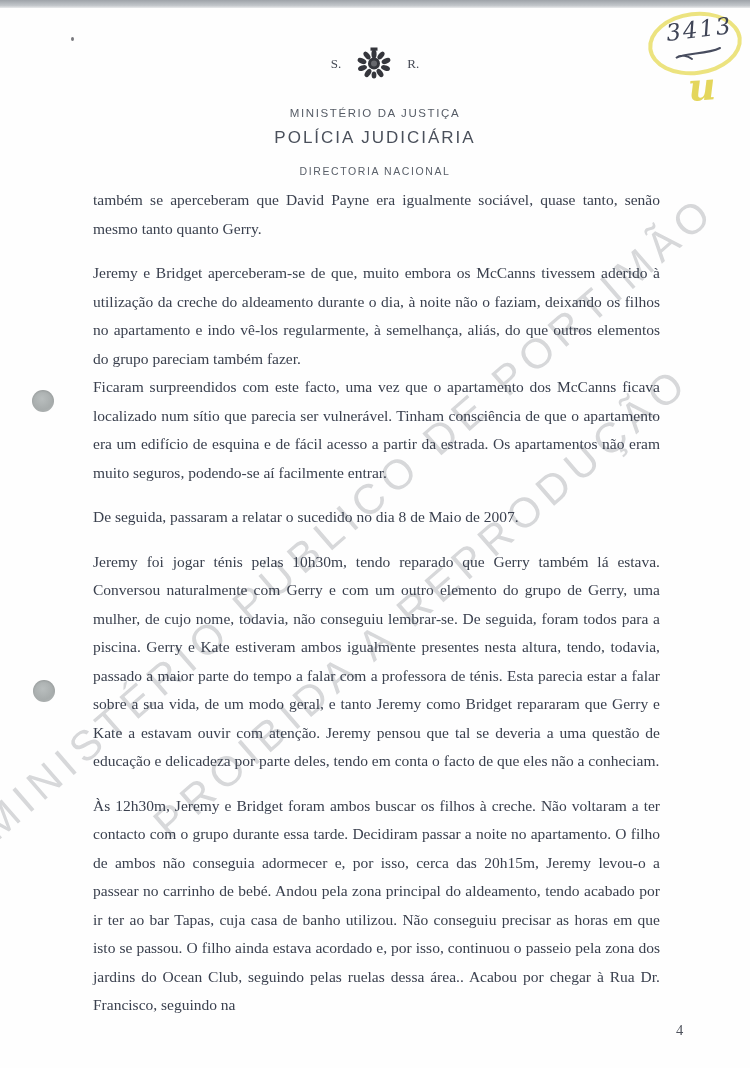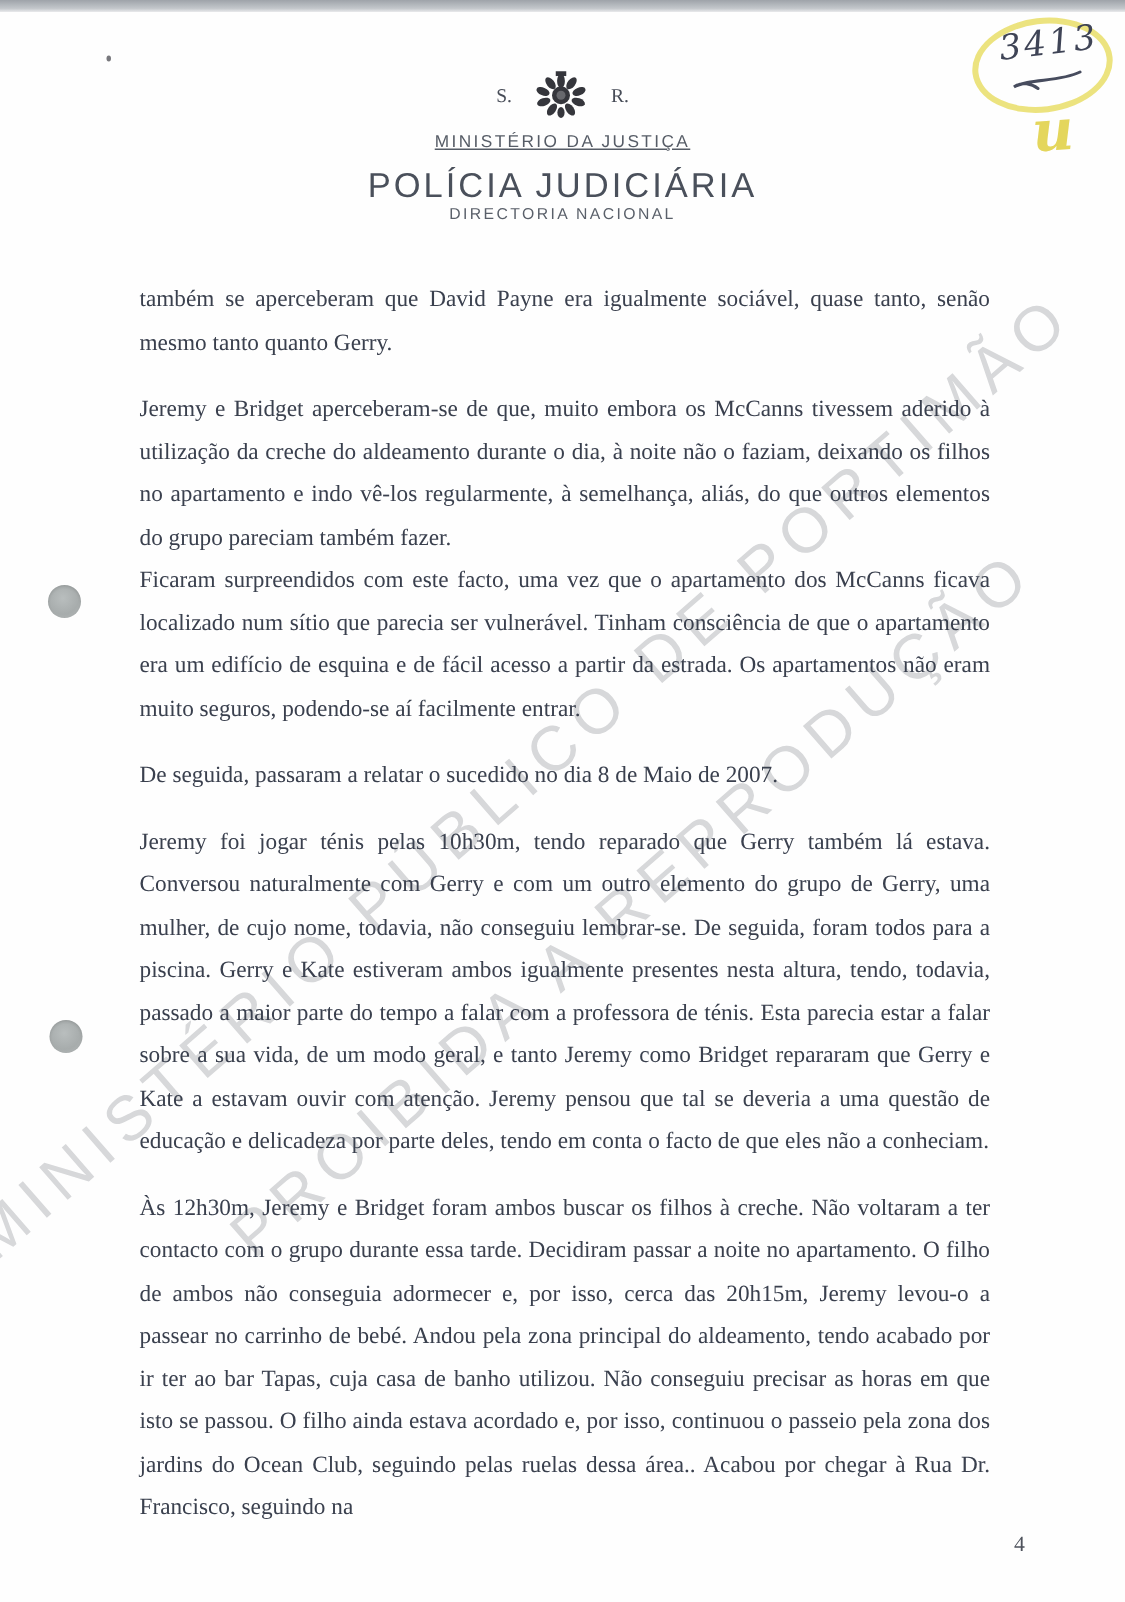--- a/index.html
+++ b/index.html
@@ -48,23 +48,23 @@
     text-align:center;z-index:2;
     font-family:"Liberation Sans", sans-serif;
     color:#4c515b;
   }
   .crest-row{
     display:flex;align-items:center;justify-content:center;gap:13px;
     font-family:"Liberation Serif", serif;
     font-size:13px;color:#474c57;
   }
   .crest-row svg{display:block;}
-  .ministry{margin-top:7px;font-size:11.5px;letter-spacing:1.6px;color:#565c66;text-decoration:underline;}
-  .org{margin-top:9px;font-size:23px;letter-spacing:2px;color:#4a505b;}
-  .directorate{margin-top:0;font-size:10.5px;letter-spacing:1.6px;color:#5a606a;}
+  .ministry{margin-top:25px;font-size:11.5px;letter-spacing:1.6px;color:#565c66;}
+  .org{margin-top:9px;font-size:17px;letter-spacing:2px;color:#4a505b;}
+  .directorate{margin-top:17px;font-size:10.5px;letter-spacing:1.6px;color:#5a606a;}
 
   
   .body-text{
     position:absolute;left:93px;top:186px;width:567px;z-index:2;
     font-size:15.5px;line-height:28.5px;
     color:#3a404e;
     text-align:justify;
   }
   .body-text p{margin:0 0 16px 0;}
   .body-text p.no-gap{margin-bottom:0;}

